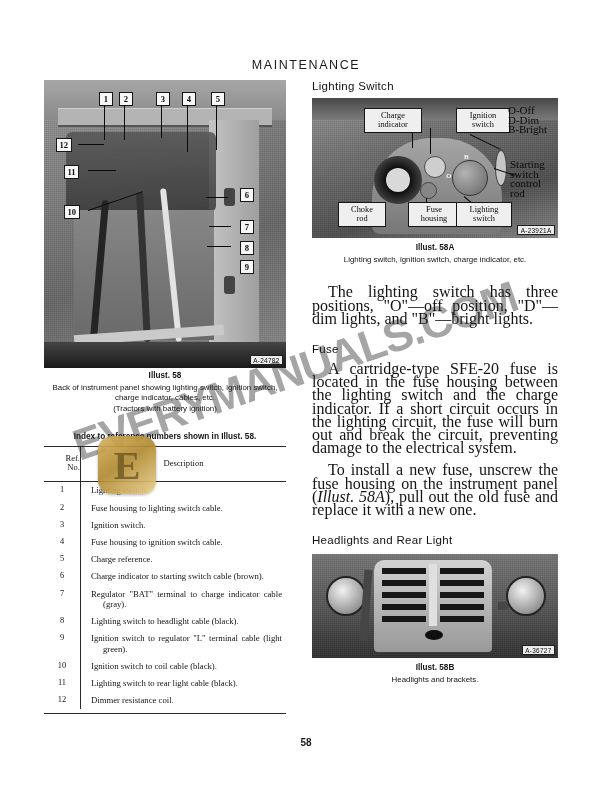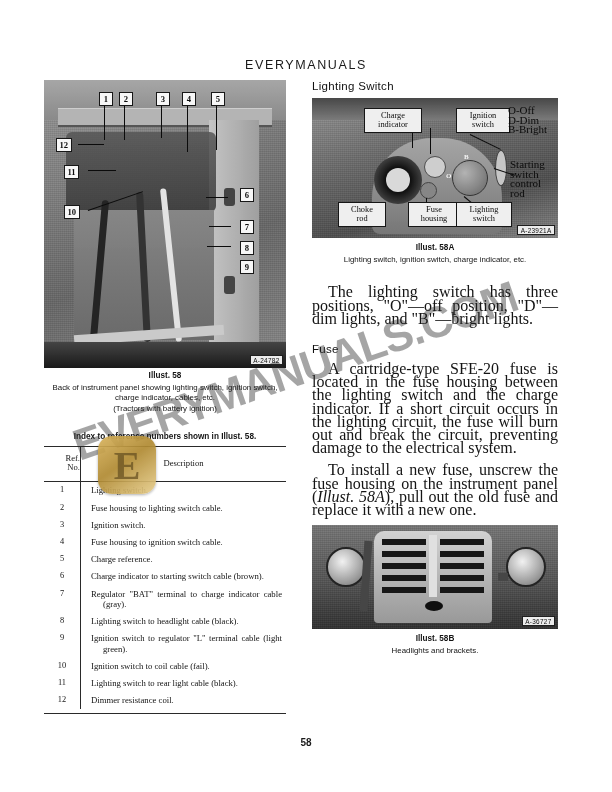--- a/index.html
+++ b/index.html
@@ -280,21 +280,21 @@
   }
 
   
   .shape { position: absolute; }
 </style>
 </head>
 <body>
 
 <div class="page">
 
-  <div class="running-head">EVERYMANUALS</div>
+  <div class="running-head">MAINTENANCE</div>
 
   <div class="col-left">
 
     <div class="photo" style="width:242px;height:288px;background:linear-gradient(160deg,#9b978f 0%,#85817a 30%,#6e6a64 60%,#8e8a83 100%);">
       <div class="grain"></div>
 
       <div class="shape" style="left:0;top:0;width:242px;height:40px;background:linear-gradient(180deg,#a9a49b,#8d8981);"></div>
       <div class="shape" style="left:14px;top:28px;width:214px;height:16px;background:#b6b1a8;border-top:1px solid #cfcac1;border-bottom:2px solid #5b5752;"></div>
       <div class="shape" style="left:165px;top:40px;width:50px;height:246px;background:linear-gradient(90deg,#c6c1b7,#a29d94);"></div>
       <div class="shape" style="left:180px;top:108px;width:11px;height:18px;background:#4a4640;border-radius:3px;"></div>
@@ -405,21 +405,21 @@
             </tr>
             <tr>
               <td class="ref">9</td>
               <td class="desc">
                 <span class="hang">Ignition switch to regulator "L" terminal cable (light green).</span>
               </td>
             </tr>
             <tr>
               <td class="ref">10</td>
               <td class="desc">
-                <span class="hang">Ignition switch to coil cable (fail).</span>
+                <span class="hang">Ignition switch to coil cable (black).</span>
               </td>
             </tr>
             <tr>
               <td class="ref">11</td>
               <td class="desc">
                 <span class="hang">Lighting switch to rear light cable (black).</span>
               </td>
             </tr>
             <tr>
               <td class="ref">12</td>
@@ -474,20 +474,21 @@
       <span class="illust-no">Illust. 58A</span>
       <span>Lighting switch, ignition switch, charge indicator, etc.</span>
     </div>
 
     <p class="body" style="margin-top:20px;">The lighting switch has three positions, "O"—off position, "D"—dim lights, and "B"—bright lights.</p>
 
     <div class="sec-head" style="margin-top:18px;">Fuse</div>
     <p class="body" style="margin-top:7px;">A cartridge-type SFE-20 fuse is located in the fuse housing between the lighting switch and the charge indicator. If a short circuit occurs in the lighting circuit, the fuse will burn out and break the circuit, preventing damage to the electrical system.</p>
     <p class="body"><span>To install a new fuse, unscrew the fuse housing on the instrument panel (</span><i>Illust. 58A</i><span>), pull out the old fuse and replace it with a new one.</span></p>
 
+    <div class="sec-head" style="margin-top:18px;">Headlights and Rear Light</div>
 
     <div class="photo" style="width:246px;height:104px;margin-top:8px;background:linear-gradient(180deg,#7c7871 0%,#5e5a55 50%,#38352f 100%);">
       <div class="grain"></div>
       <div class="shape" style="left:62px;top:6px;width:118px;height:92px;background:linear-gradient(180deg,#d3cec3,#9c978e);border-radius:10px 10px 4px 4px;"></div>
       <div class="shape" style="left:70px;top:14px;width:44px;height:6px;background:#1e1c19;"></div>
       <div class="shape" style="left:128px;top:14px;width:44px;height:6px;background:#1e1c19;"></div>
       <div class="shape" style="left:70px;top:26px;width:44px;height:6px;background:#1e1c19;"></div>
       <div class="shape" style="left:128px;top:26px;width:44px;height:6px;background:#1e1c19;"></div>
       <div class="shape" style="left:70px;top:38px;width:44px;height:6px;background:#1e1c19;"></div>
       <div class="shape" style="left:128px;top:38px;width:44px;height:6px;background:#1e1c19;"></div>

